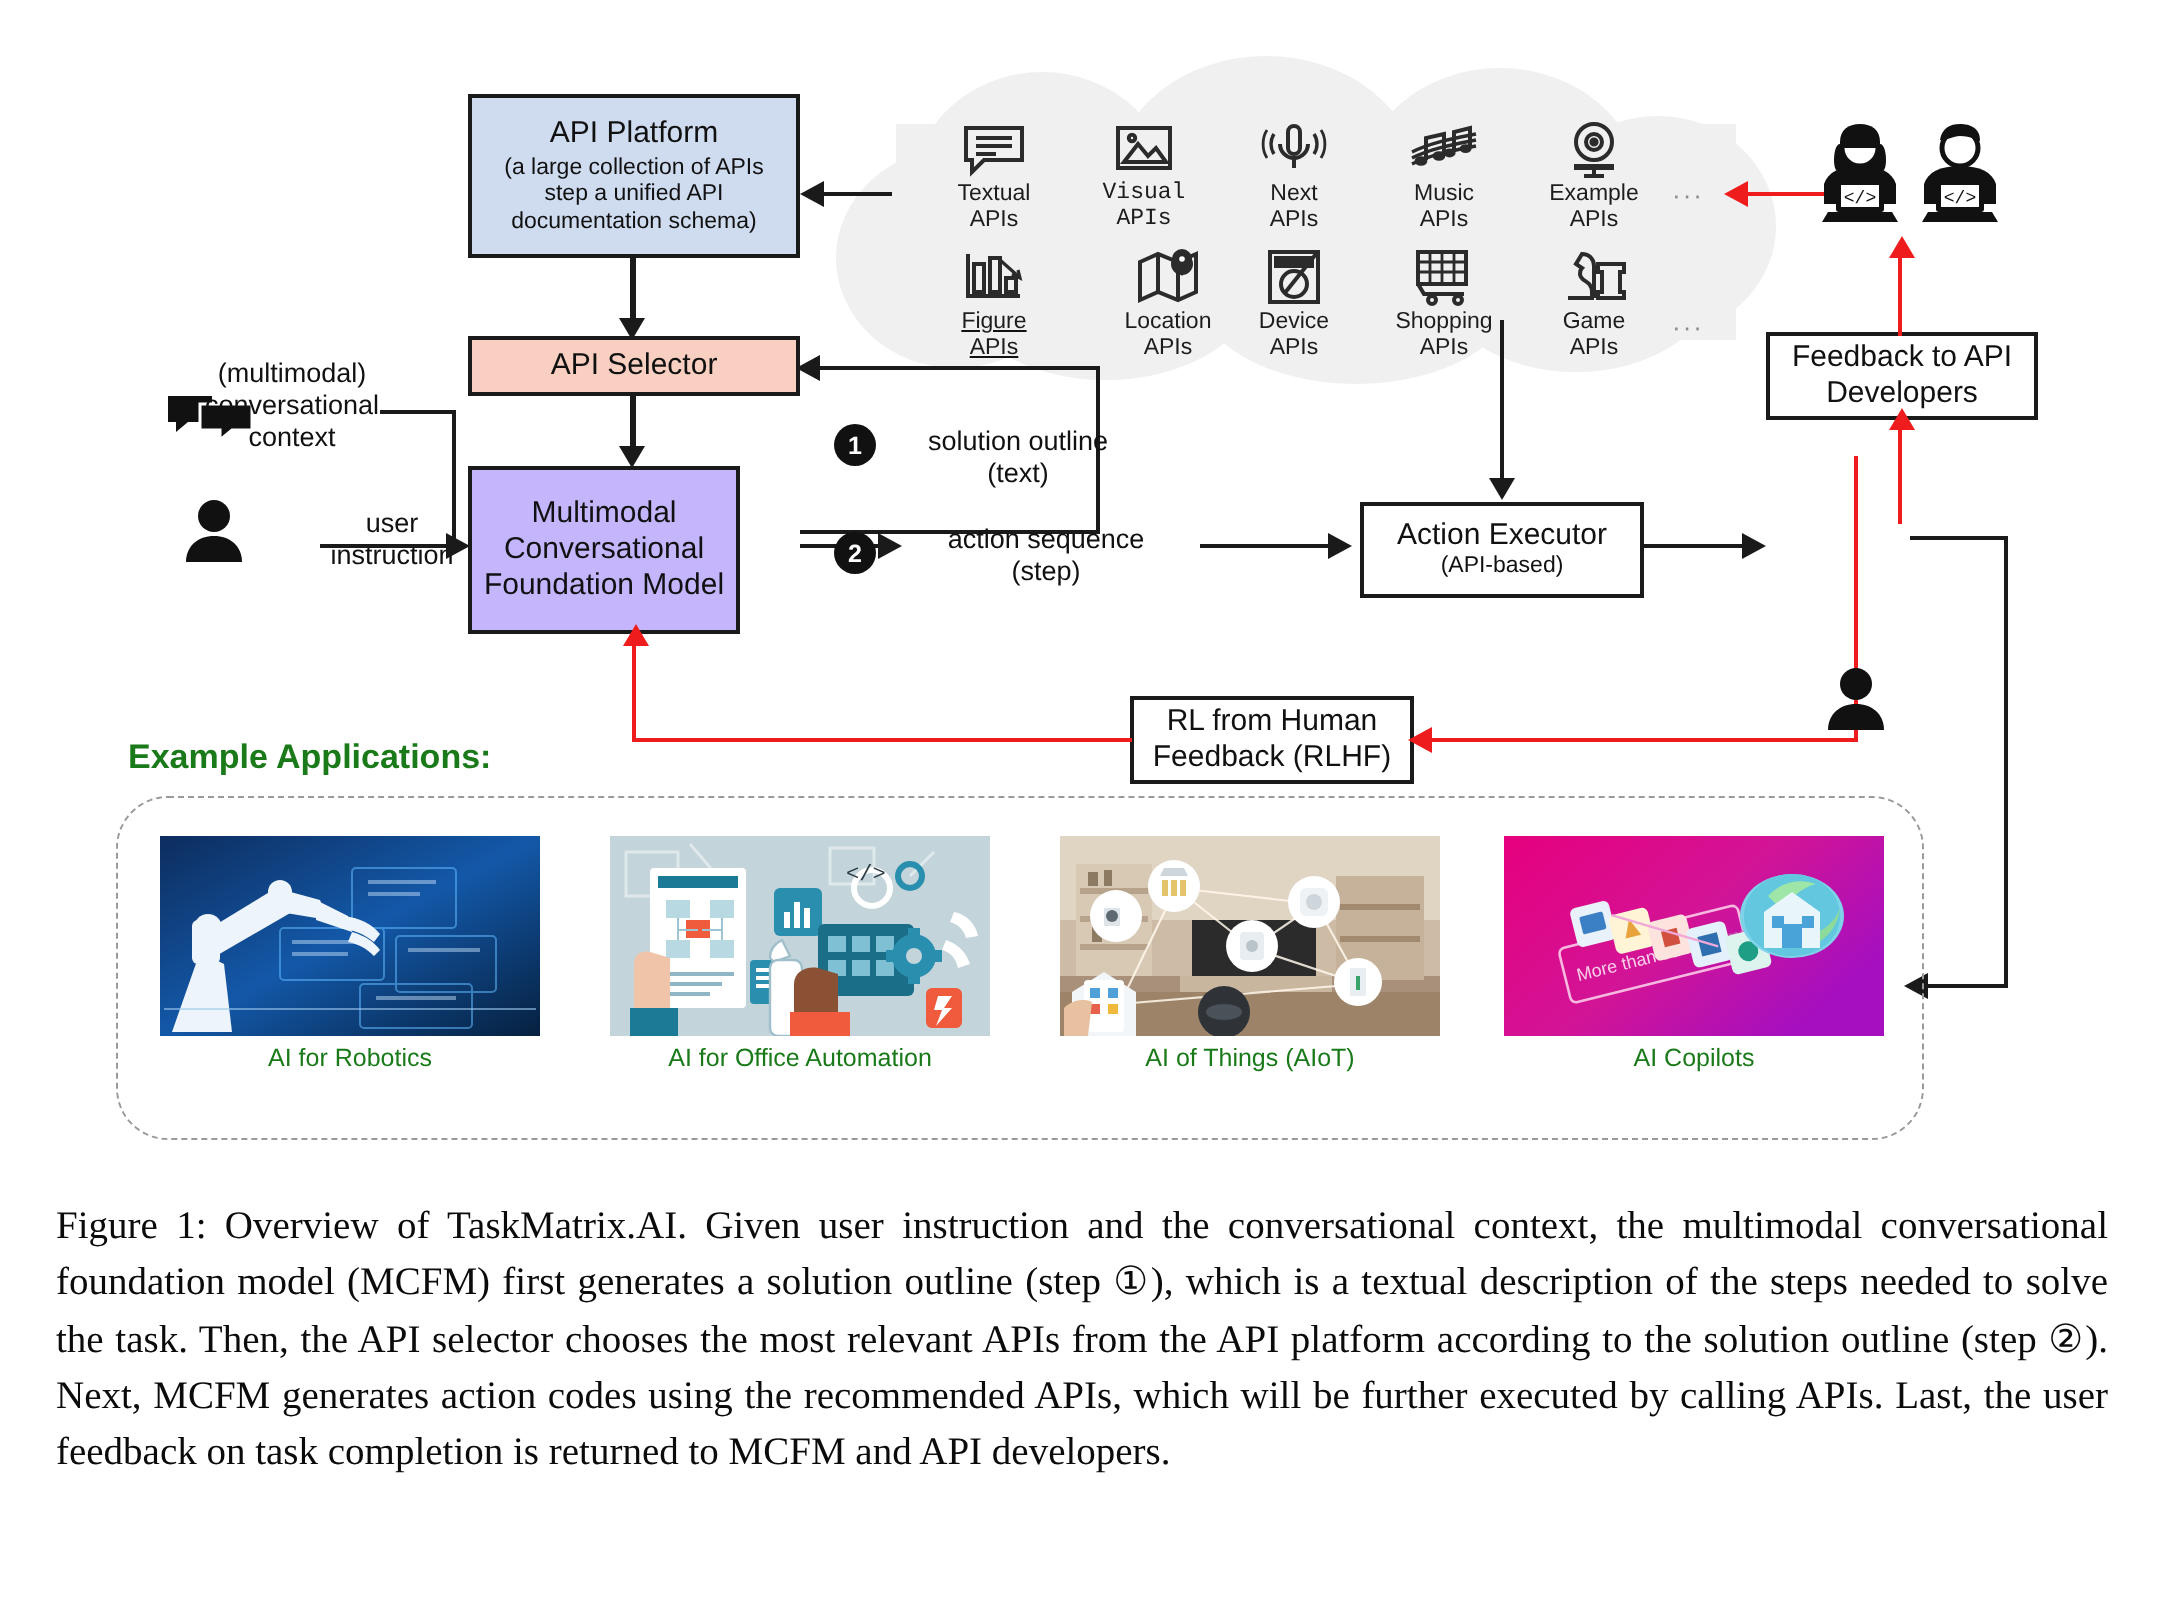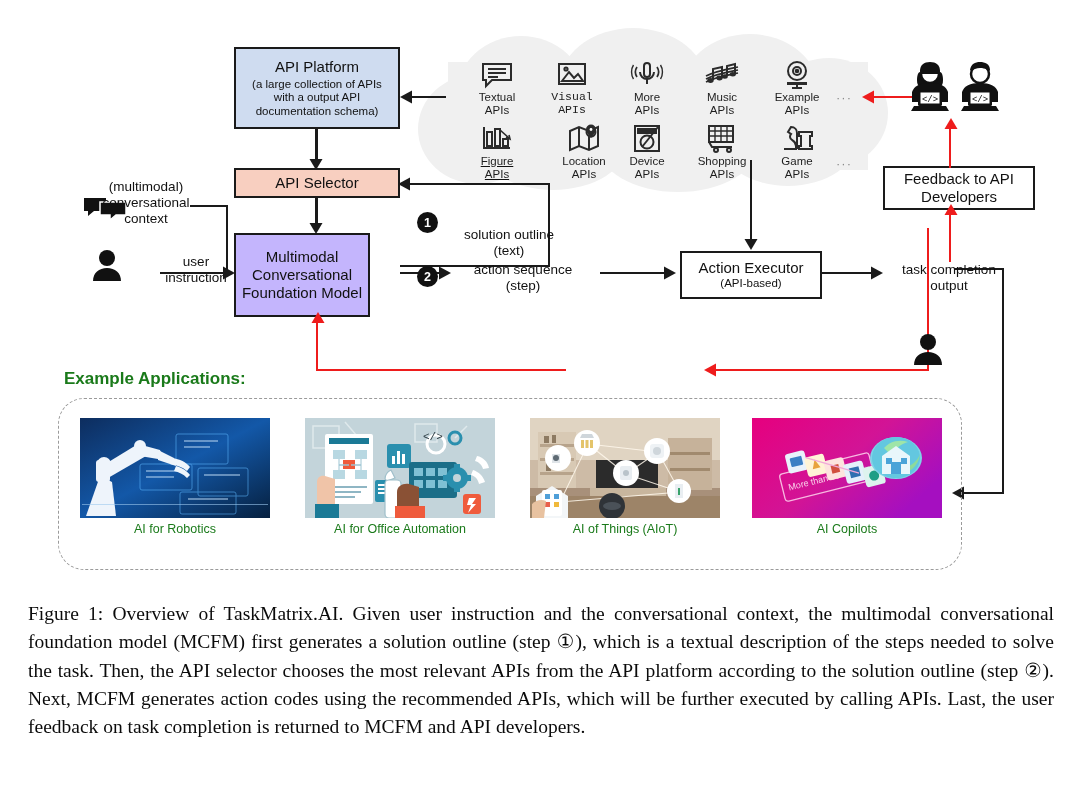--- a/index.html
+++ b/index.html
@@ -89,21 +89,21 @@
         <svg width="34" height="30" viewBox="0 0 34 30">
             <g fill="none" stroke="#2b2b2b" stroke-width="2">
           <rect x="14" y="3" width="6" height="14" rx="3"></rect>
               <path d="M10 12a7 7 0 0014 0"></path>
               <path d="M17 19v5"></path>
           <path d="M7 7c-2 3-2 7 0 10M27 7c2 3 2 7 0 10" stroke-width="1.7"></path>
           <path d="M3.5 5c-2.6 4-2.6 10 0 14M30.5 5c2.6 4 2.6 10 0 14" stroke-width="1.4"></path>
             </g>
           </svg>
       </div>
-      <div class="lbl"><span>More</span><br>
+      <div class="lbl"><span>Next</span><br>
         <span>APIs</span></div>
     </div>
     <div class="api-item" style="left:267px;top:28px;">
       <div class="api-ico">
         <svg width="36" height="30" viewBox="0 0 36 30">
             <g fill="none" stroke="#2b2b2b" stroke-width="1.7">
           <path d="M2 16c10-5 22-7 32-9M2 19c10-5 22-7 32-9M2 22c10-5 22-7 32-9"></path>
           <path d="M9 20V9l9-2v11" stroke-width="2"></path>
               <ellipse cx="6.5" cy="20.5" rx="3.2" ry="2.4" fill="#2b2b2b" stroke="none"></ellipse>
           <ellipse cx="15.5" cy="18" rx="3.2" ry="2.4" fill="#2b2b2b" stroke="none"></ellipse>
@@ -204,40 +204,44 @@
       <div class="lbl"><span>Game</span><br>
         <span>APIs</span></div>
     </div>
 
     <div class="dots" style="left:418px;top:62px;">···</div>
     <div class="dots" style="left:418px;top:128px;">···</div>
   </div>
 
   <div class="nodebox abs" style="left:234px;top:47px;width:166px;height:82px;background:#cfdcf0;">
     <div class="t1">API Platform</div>
-    <div class="t2" style="padding:0 6px;margin-top:2px;">(a large collection of APIs with a output API documentation schema)</div>
+    <div class="t2" style="padding:0 6px;margin-top:2px;">(a large collection of APIs step a unified API documentation schema)</div>
   </div>
 
   <div class="nodebox abs" style="left:234px;top:168px;width:166px;height:30px;background:#f8cfc0;">
     <div class="t1">API Selector</div>
   </div>
 
   <div class="nodebox abs" style="left:234px;top:233px;width:136px;height:84px;background:#c4b5fd;">
     <div class="t1">Multimodal</div>
     <div class="t1">Conversational</div>
     <div class="t1">Foundation Model</div>
   </div>
 
   <div class="nodebox abs plain" style="left:680px;top:251px;width:142px;height:48px;">
     <div class="t1">Action Executor</div>
     <div class="t2">(API-based)</div>
   </div>
 
-
-  <div class="nodebox abs plain" style="left:883px;top:166px;width:152px;height:44px;">
+  <div class="nodebox abs plain" style="left:565px;top:348px;width:142px;height:44px;">
+    <div class="t1">RL from Human</div>
+    <div class="t1">Feedback (RLHF)</div>
+  </div>
+
+  <div class="nodebox abs plain" style="left:883px;top:166px;width:136px;height:44px;">
     <div class="t1">Feedback to API</div>
     <div class="t1">Developers</div>
   </div>
 
   <div class="abs" style="left:84px;top:196px;">
     <svg width="42" height="26" viewBox="0 0 42 26">
         <g fill="#111">
       <path d="M0 2h22v13H10L4 20v-5H0z"></path>
           <path d="M16 6h26v13H32l-6 5v-5H16z" stroke="#fff" stroke-width="1.5"></path>
         </g>
@@ -339,35 +343,31 @@
   <svg class="abs" style="left:862px;top:89px;" width="13" height="16">
       <polygon points="0,8 12,1.5 12,14.5" fill="#ee1c1c"></polygon>
     </svg>
 
   <div class="ln" style="left:404px;top:96px;width:42px;height:2.2px;"></div>
   <svg class="abs" style="left:400px;top:89px;" width="13" height="16">
       <polygon points="0,8 12,1.5 12,14.5" fill="#1a1a1a"></polygon>
     </svg>
 
   <div class="badge" style="left:417px;top:212px;">1</div>
-  <div class="lbl-free" style="left:444px;top:227px;width:130px;">
+  <div class="lbl-free" style="left:444px;top:213px;width:130px;">
     <span>solution outline</span><br>
     <span>(text)</span>
   </div>
 
   <div class="badge" style="left:417px;top:266px;">2</div>
   <div class="lbl-free" style="left:452px;top:262px;width:142px;">
     <span>action sequence</span><br>
     <span>(step)</span>
   </div>
 
-  <div class="lbl-free" style="left:884px;top:262px;width:130px;">
-    <span>task completion</span><br>
-    <span>output</span>
-  </div>
 
   <div class="abs" style="left:913px;top:333px;">
     <svg width="30" height="32" viewBox="0 0 30 32">
         <g fill="#111">
       <circle cx="15" cy="9" r="8"></circle>
           <path d="M1 32c0-8 6-13 14-13s14 5 14 13z"></path>
         </g>
       </svg>
   </div>
 

